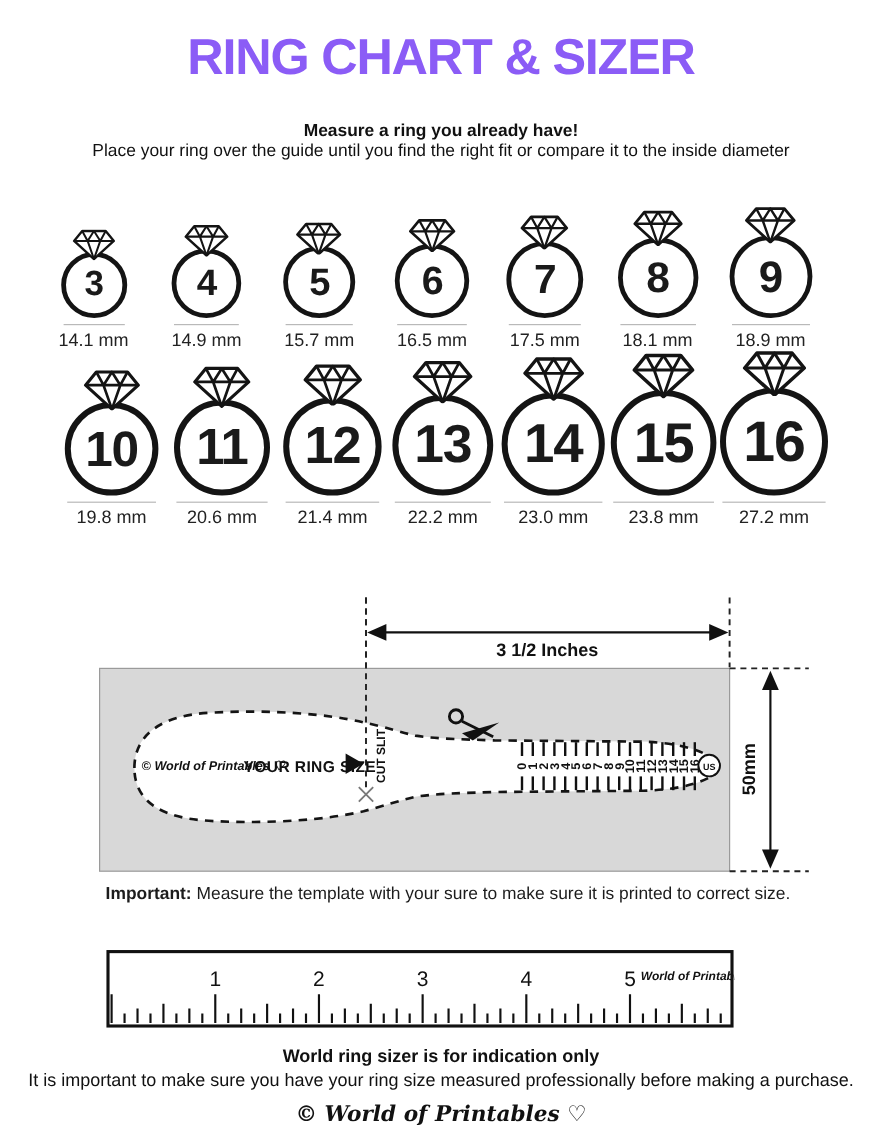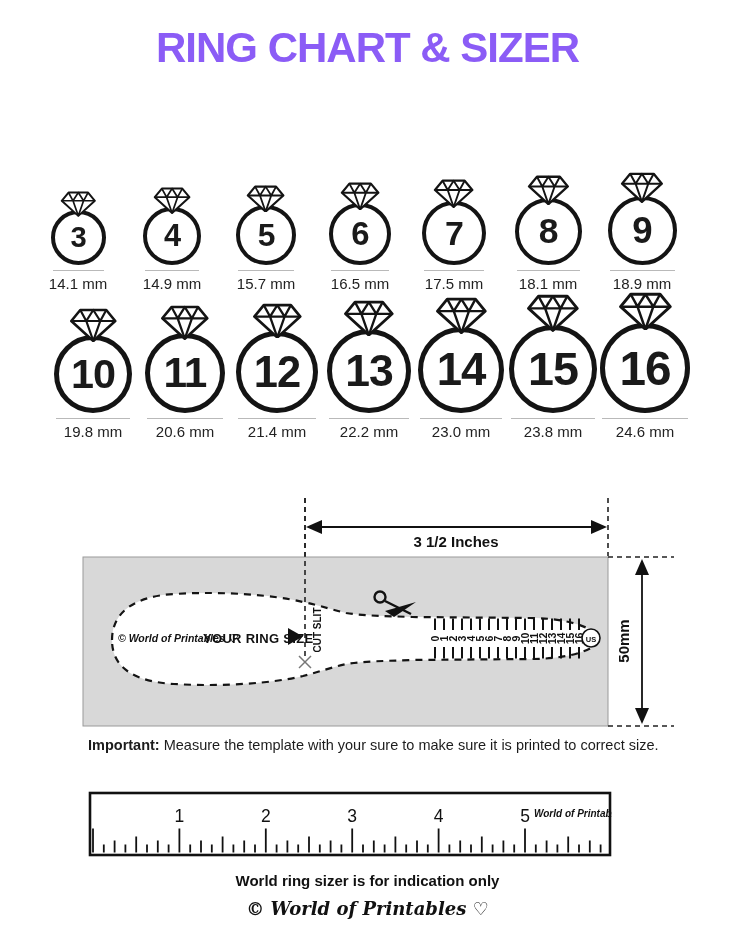--- a/index.html
+++ b/index.html
@@ -43,20 +43,24 @@
   .footer .f-text { font-size:15px; margin-top:3px; }
   .footer .f-brand { font-size:18px; margin-top:9px; font-family:"DejaVu Serif", serif; font-style:italic; font-weight:bold; }
 </style>
 </head>
 <body>
 
 <div class="page">
 
   <div class="title">RING CHART &amp; SIZER</div>
 
+  <div class="intro">
+    <div class="lead">Measure a ring you already have!</div>
+    <div class="sub">Place your ring over the guide until you find the right fit or compare it to the inside diameter</div>
+  </div>
 
   <div class="ring-row" id="ring-row-1">
   <div class="ring-cell">
     <svg class="diamond" viewBox="0 0 48 34" style="width: 36.6px; height: 25.62px;">
       <path d="M11 2 L37 2 L46 13 L24 33 L2 13 Z"></path>
       <path class="facets" d="M2 13 L46 13 M11 2 L17 13 L24 2 L31 13 L37 2 M17 13 L24 33 M31 13 L24 33"></path>
     </svg>
     <div class="ring-circle" style="width: 55px; height: 55px; border-width: 4px;">
       <span class="ring-num" style="font-size: 29.15px;">3</span>
     </div>
@@ -211,21 +215,21 @@
 
   <div class="ring-cell">
     <svg class="diamond" viewBox="0 0 48 34" style="width: 54.8px; height: 38.36px;">
       <path d="M11 2 L37 2 L46 13 L24 33 L2 13 Z"></path>
       <path class="facets" d="M2 13 L46 13 M11 2 L17 13 L24 2 L31 13 L37 2 M17 13 L24 33 M31 13 L24 33"></path>
     </svg>
     <div class="ring-circle" style="width: 90px; height: 90px; border-width: 5px;">
       <span class="ring-num" style="font-size: 47.7px;">16</span>
     </div>
     <div class="ring-line" style="width: 86px;"></div>
-    <div class="ring-mm">24.6 mm</div>
+    <div class="ring-mm">27.2 mm</div>
   </div>
 </div>
 
   <svg class="sizer-svg" width="640" height="250" viewBox="0 0 640 250">
 
     <g>
       <line x1="245" y1="8" x2="245" y2="66" stroke="#222" stroke-width="1.6" stroke-dasharray="5 4"></line>
       <line x1="548" y1="8" x2="548" y2="66" stroke="#222" stroke-width="1.6" stroke-dasharray="5 4"></line>
       <line x1="258" y1="37" x2="535" y2="37" stroke="#111" stroke-width="1.8"></line>
       <polygon points="246,37 262,30 262,44" fill="#111"></polygon>
@@ -387,16 +391,17 @@
         <text x="177.8" y="31" text-anchor="middle" font-size="17.5">2</text>
         <text x="264.20000000000005" y="31" text-anchor="middle" font-size="17.5">3</text>
         <text x="350.6" y="31" text-anchor="middle" font-size="17.5">4</text>
         <text x="437" y="31" text-anchor="middle" font-size="17.5">5</text>
       </g>
     <text class="script-font" x="446" y="26" font-size="10" font-weight="bold">World of Printables♡</text>
   </svg>
 
   <div class="footer">
     <div class="f-bold">World ring sizer is for indication only</div>
+    <div class="f-text">It is important to make sure you have your ring size measured professionally before making a purchase.</div>
     <div class="f-brand">© World of Printables ♡</div>
   </div>
 
 </div>
 
 </body></html>

